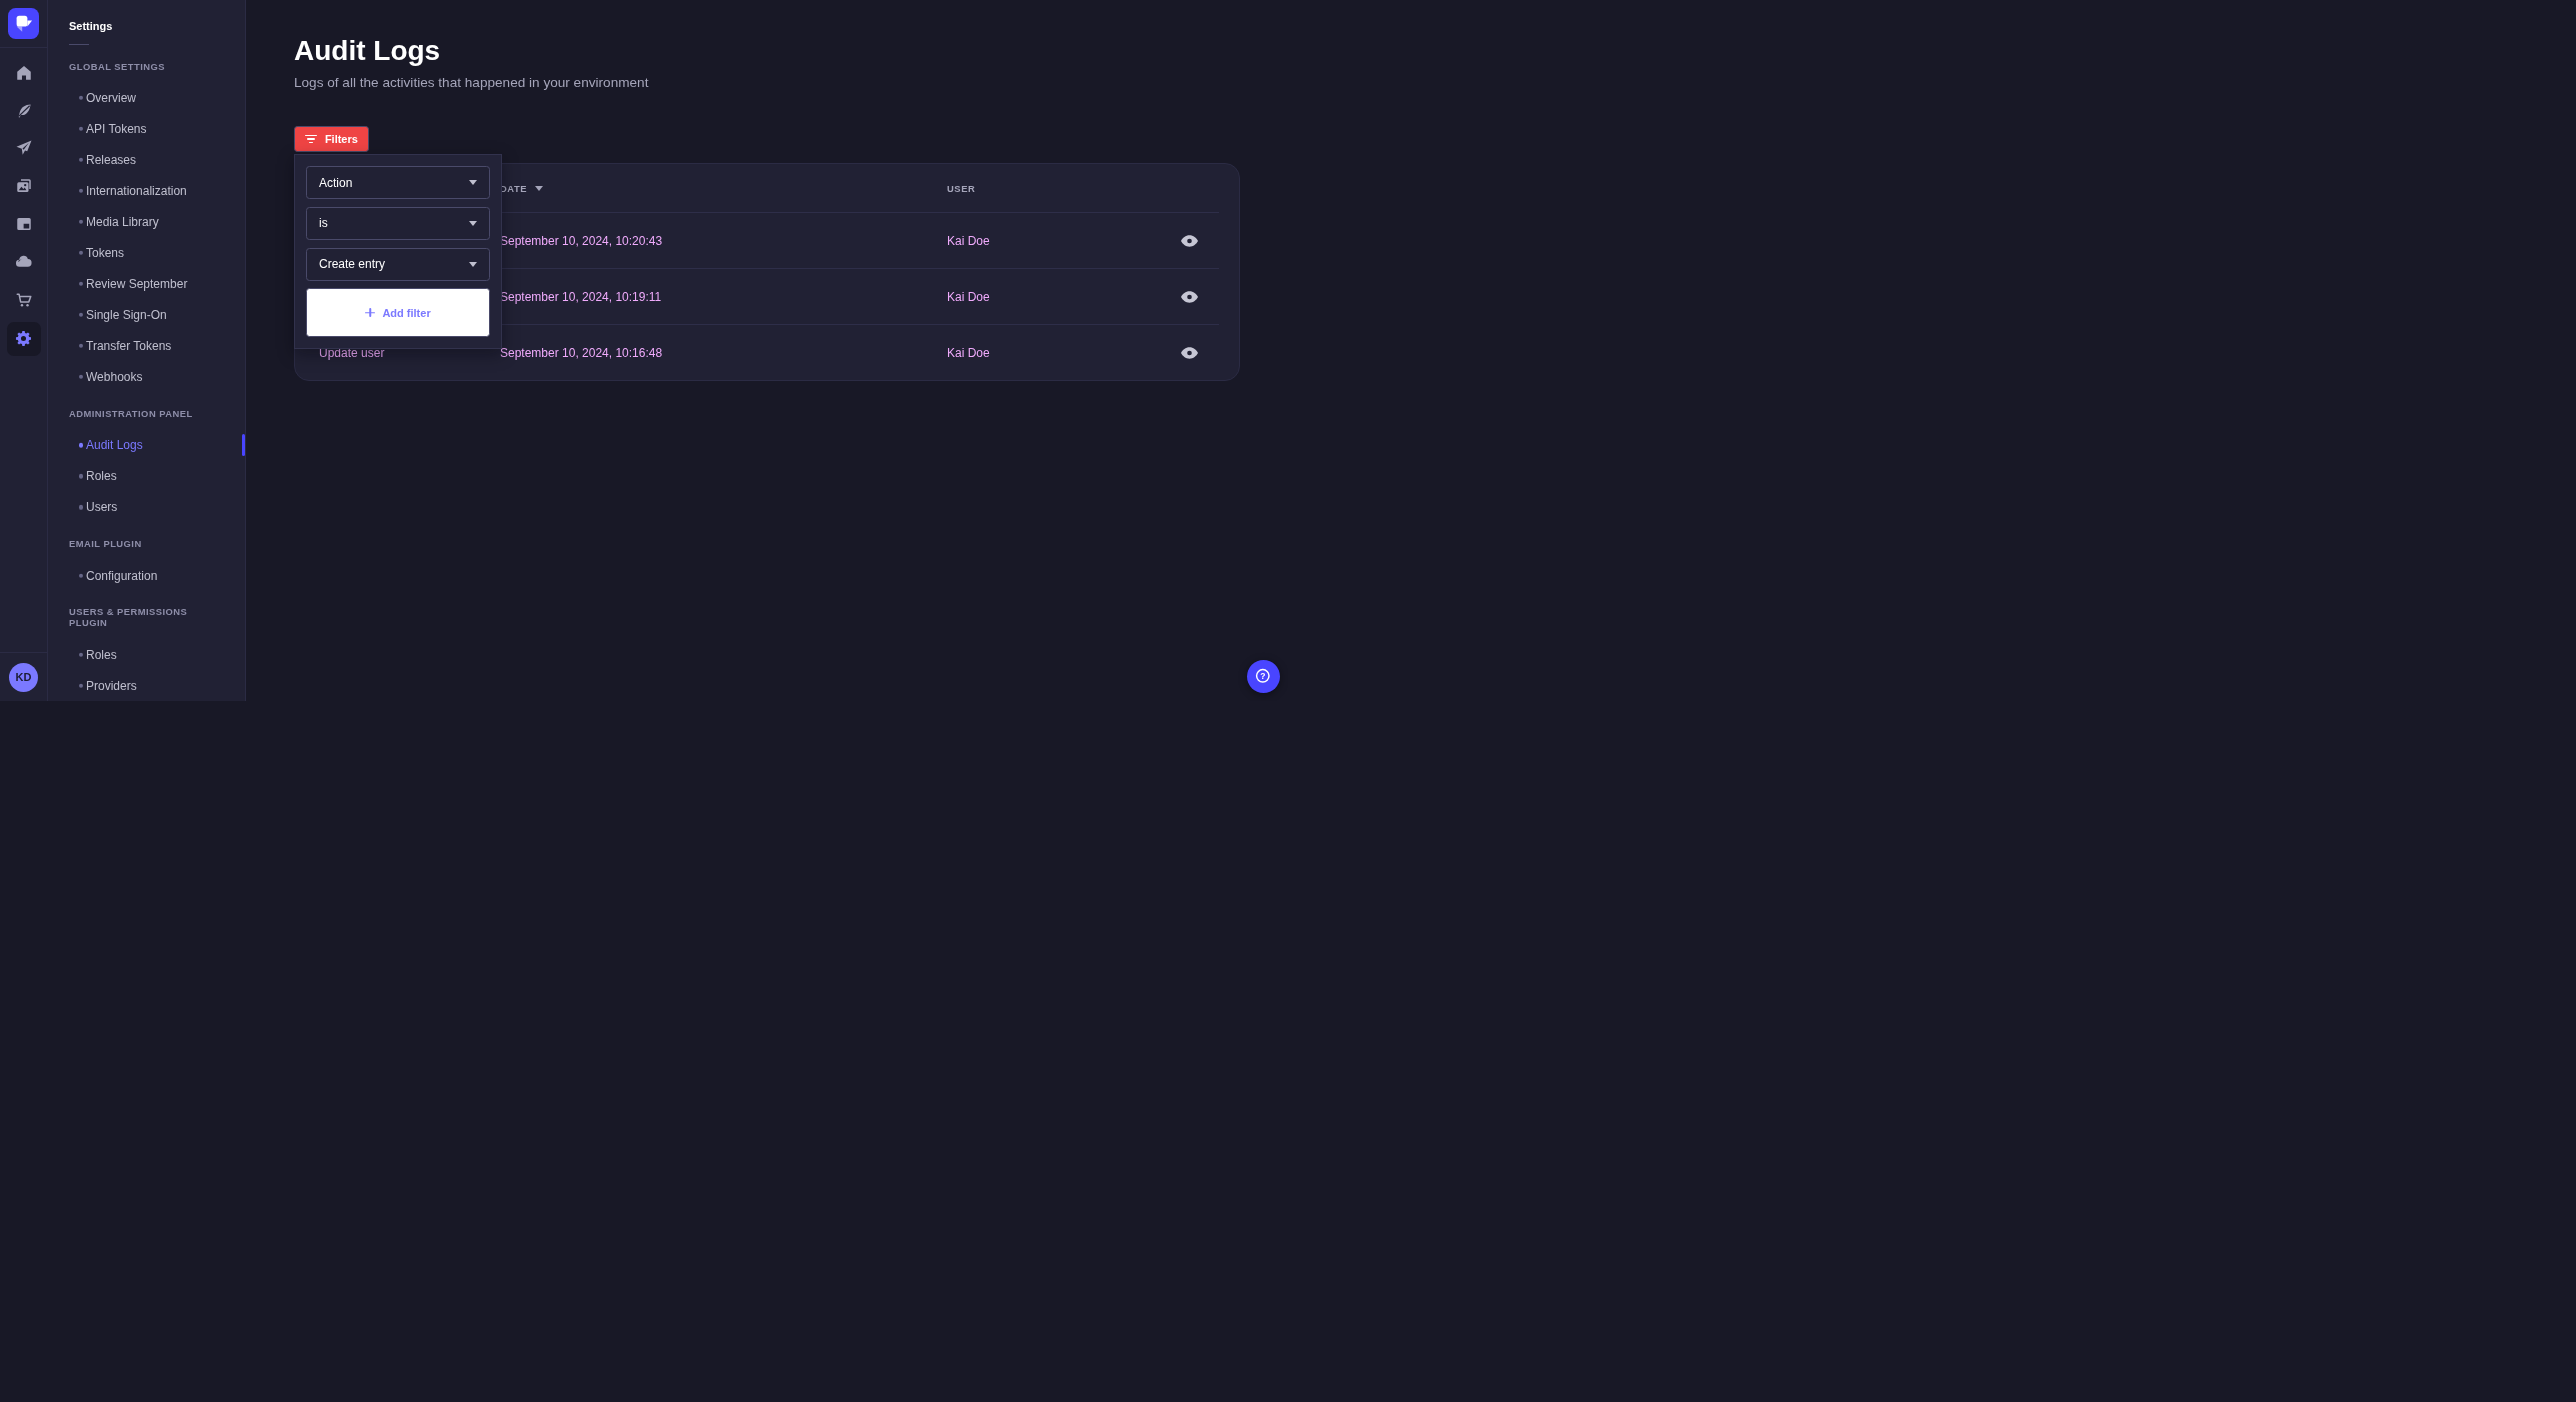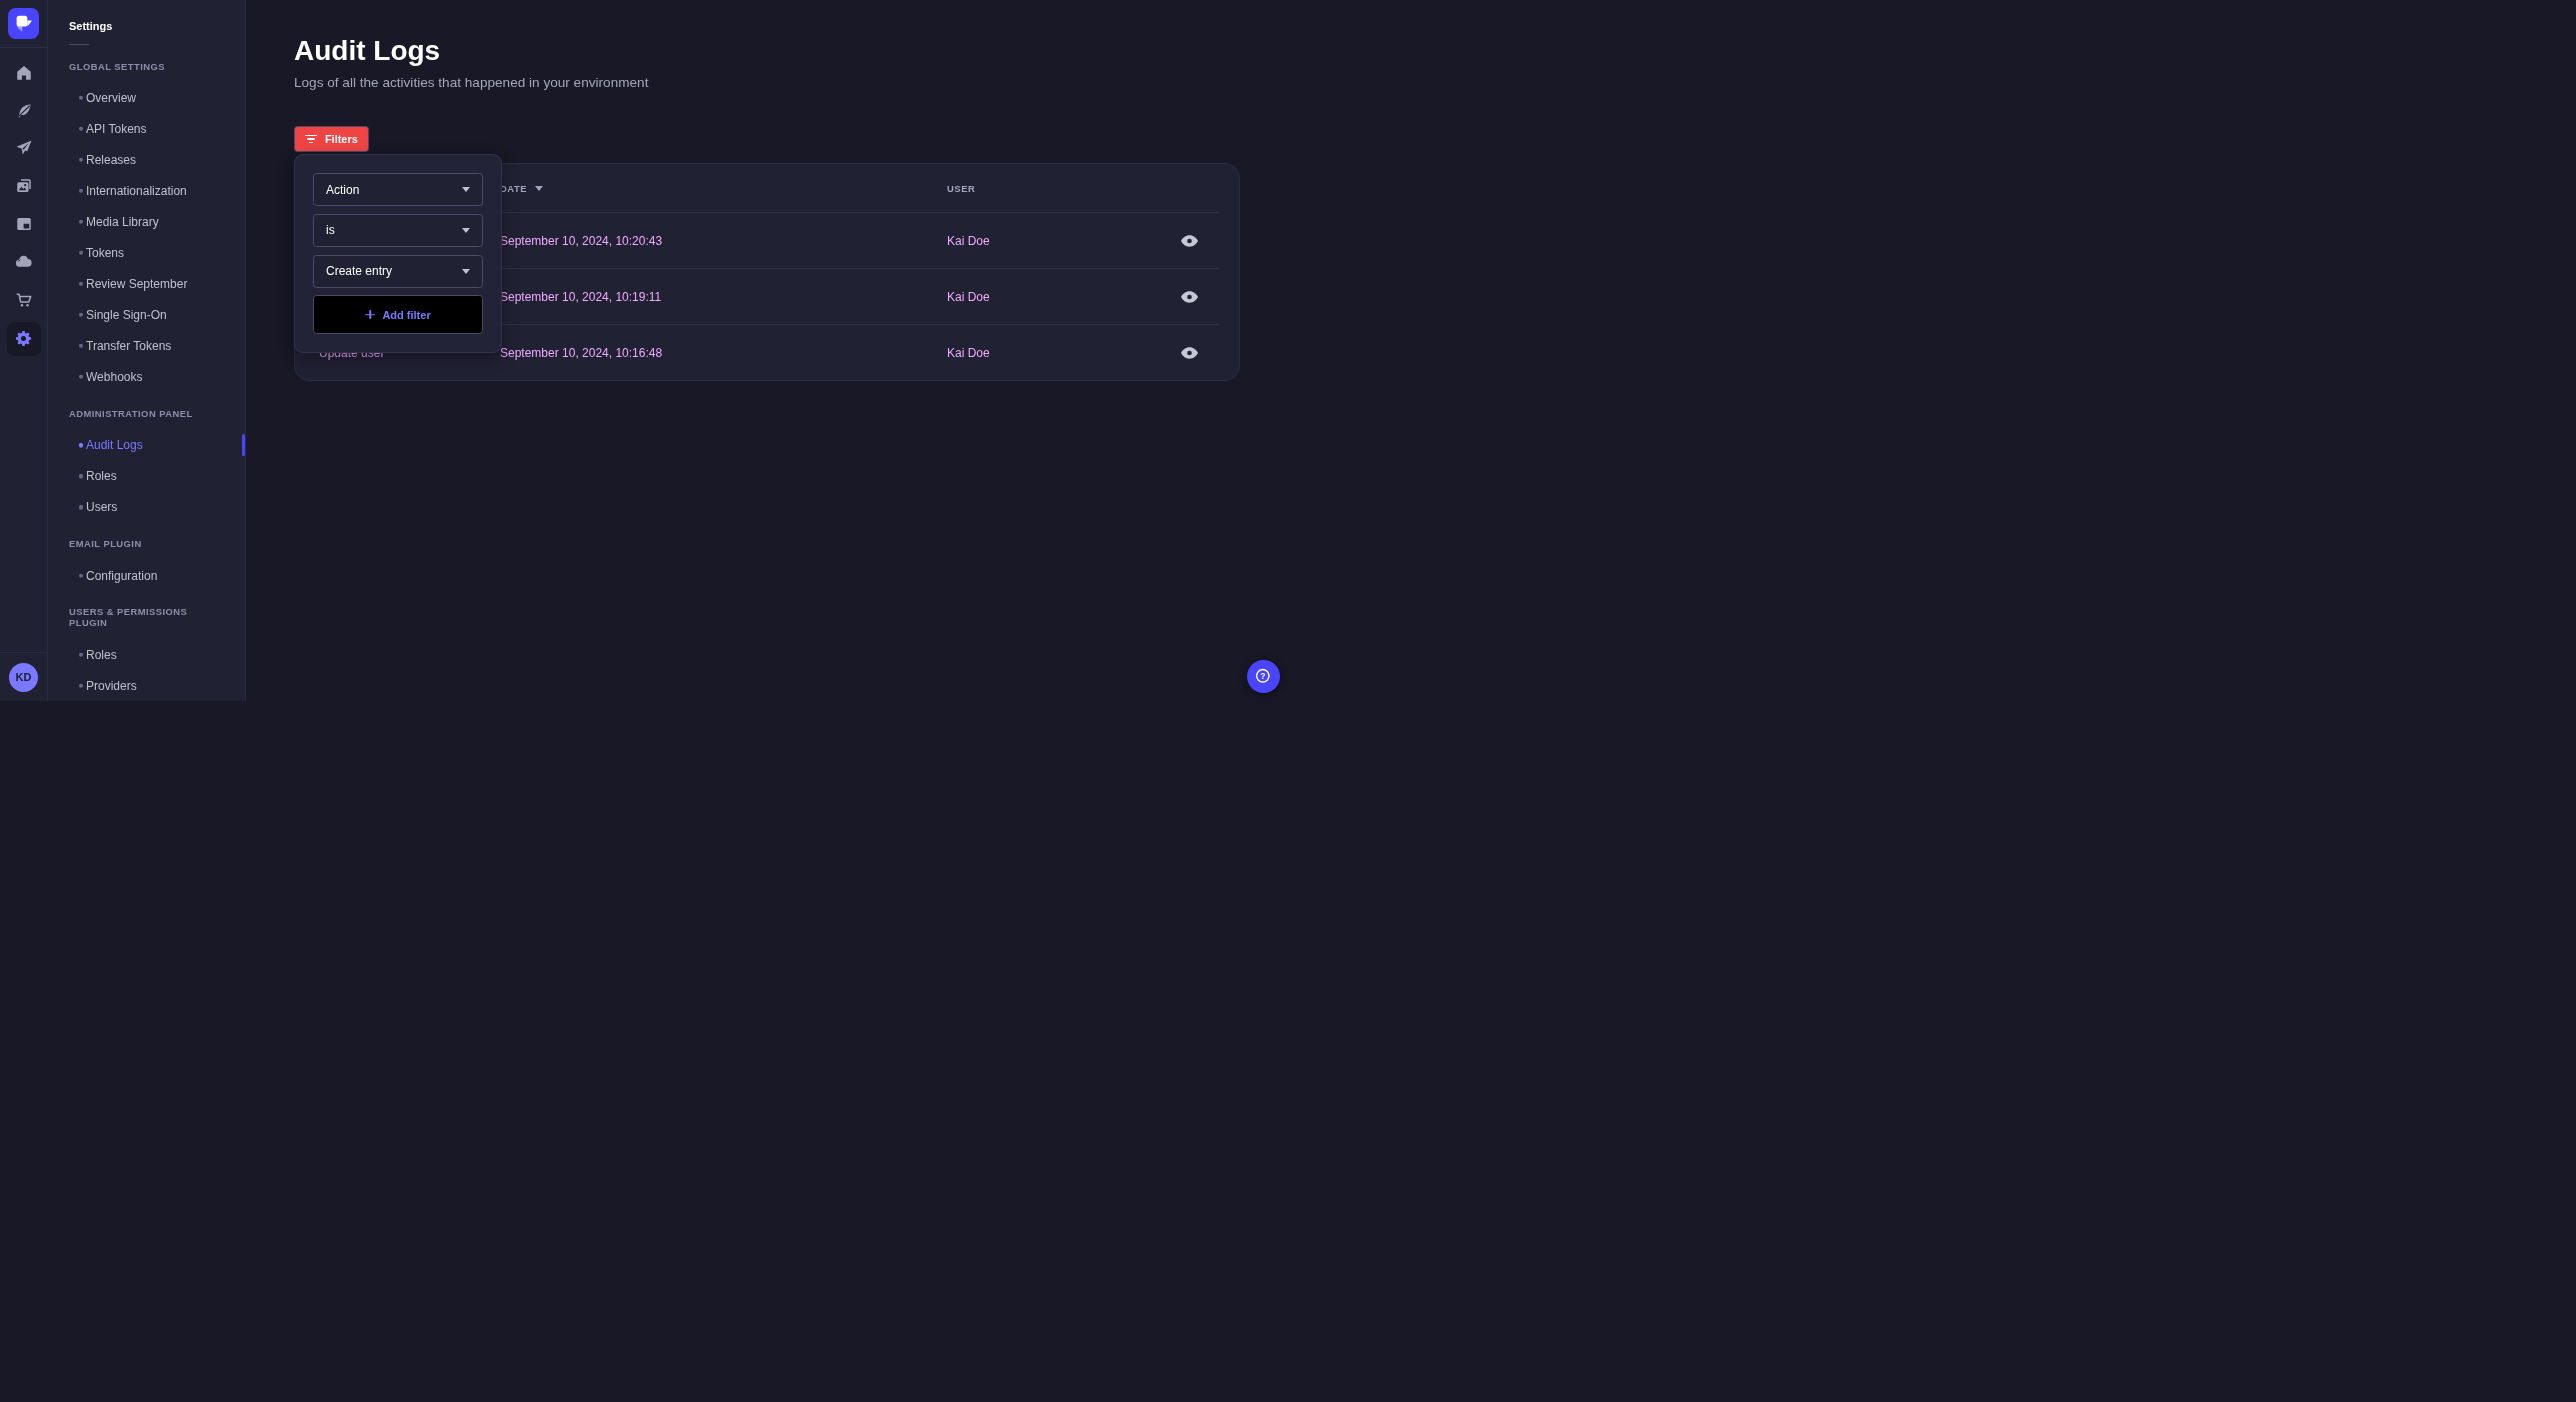--- a/index.html
+++ b/index.html
@@ -48,30 +48,30 @@
   .filters-btn{height:25.6px;padding:0 10.2px;display:inline-flex;align-items:center;gap:7.7px;
         background:#ef4444;border:0.9px solid #4a4a6a;border-radius:3.4px;color:#fff;
         font-size:11px;font-weight:600;cursor:pointer;font-family:inherit;}
   .filter-icon{display:flex;flex-direction:column;align-items:center;gap:2.1px;}
   .filter-icon i{display:block;height:1.5px;border-radius:0.9px;background:#fff;}
   .filter-icon i:nth-child(1){width:12px;}
   .filter-icon i:nth-child(2){width:7.7px;}
   .filter-icon i:nth-child(3){width:3.4px;}
   
   .popover{position:absolute;top:30px;left:0;width:208px;background:#232338;
-        border:0.9px solid #32324d;border-radius:9px;padding:18px;z-index:10;
+        border:0.9px solid #32324d;border-radius:0;padding:11px;z-index:10;
         box-shadow:0 5.1px 15.3px rgba(4,4,12,.4);}
   .select{height:33px;width:100%;margin-bottom:7.7px;padding:0 12px;
         display:flex;align-items:center;justify-content:space-between;
         background:#212134;border:0.9px solid #4a4a6a;border-radius:3.4px;
         color:#fff;font-size:12px;cursor:pointer;font-family:inherit;}
   .chevron{width:0;height:0;border-left:4.7px solid transparent;border-right:4.7px solid transparent;
         border-top:5.1px solid #c0c0cf;}
-  .add-filter{height:39px;width:100%;display:flex;align-items:center;justify-content:center;gap:7.7px;
-        background:#000000;border:0.9px solid #4a4a6a;border-radius:3.4px;
+  .add-filter{height:49px;width:100%;display:flex;align-items:center;justify-content:center;gap:7.7px;
+        background:#ffffff;border:0.9px solid #4a4a6a;border-radius:3.4px;
         color:#7b79ff;font-size:11px;font-weight:600;cursor:pointer;font-family:inherit;}
   .plus-icon{position:relative;width:9.4px;height:9.4px;display:inline-block;}
   .plus-icon::before,.plus-icon::after{content:"";position:absolute;background:#7b79ff;border-radius:0.9px;}
   .plus-icon::before{left:50%;top:0;width:1.5px;height:100%;transform:translateX(-50%);}
   .plus-icon::after{top:50%;left:0;height:1.5px;width:100%;transform:translateY(-50%);}
   
   .table-card{position:relative;margin-top:13.6px;background:#212134;
         border:0.9px solid #2b2b44;border-radius:15px;z-index:1;}
   .t-row{display:grid;grid-template-columns:181px 447px 213px 1fr;align-items:center;
         padding:0 20.4px 0 24px;height:55px;}

